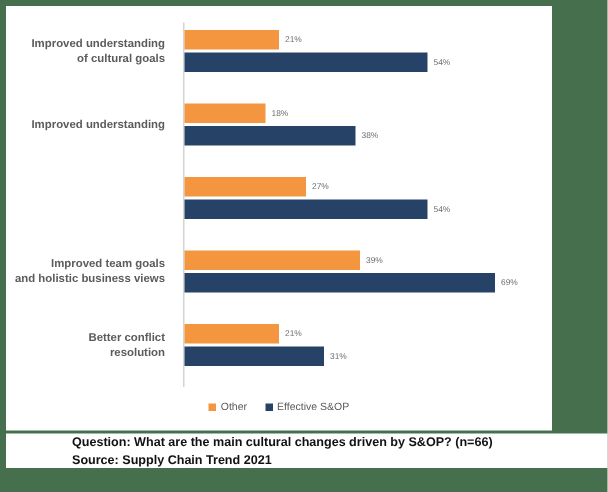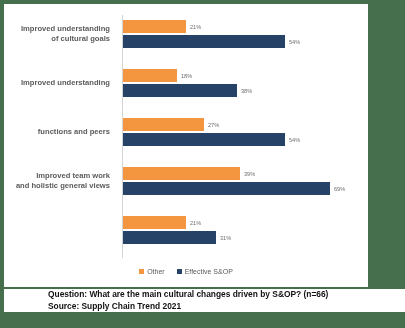--- a/index.html
+++ b/index.html
@@ -174,52 +174,55 @@
           </div>
           <div class="bar-row sop">
             <span class="bar sop" style="width:114px;"></span>
             <span class="bar-value">38%</span>
           </div>
         </div>
       </div>
 
       <div class="group" style="top:109px;">
         <div class="cat-label">
-          <span>functions and peers</span>
         </div>
         <div class="bars">
           <div class="bar-row other">
             <span class="bar other" style="width:81px;"></span>
             <span class="bar-value">27%</span>
           </div>
           <div class="bar-row sop">
             <span class="bar sop" style="width:162px;"></span>
             <span class="bar-value">54%</span>
           </div>
         </div>
       </div>
 
       <div class="group" style="top:158px;">
         <div class="cat-label">
-          <span>Improved team work</span>
-          <span>and holistic general views</span>
+          <span>Improved team goals</span>
+          <span>and holistic business views</span>
         </div>
         <div class="bars">
           <div class="bar-row other">
             <span class="bar other" style="width:117px;"></span>
             <span class="bar-value">39%</span>
           </div>
           <div class="bar-row sop">
             <span class="bar sop" style="width:207px;"></span>
             <span class="bar-value">69%</span>
           </div>
         </div>
       </div>
 
       <div class="group" style="top:207px;">
+        <div class="cat-label">
+          <span>Better conflict</span>
+          <span>resolution</span>
+        </div>
         <div class="bars">
           <div class="bar-row other">
             <span class="bar other" style="width:63px;"></span>
             <span class="bar-value">21%</span>
           </div>
           <div class="bar-row sop">
             <span class="bar sop" style="width:93px;"></span>
             <span class="bar-value">31%</span>
           </div>
         </div>

